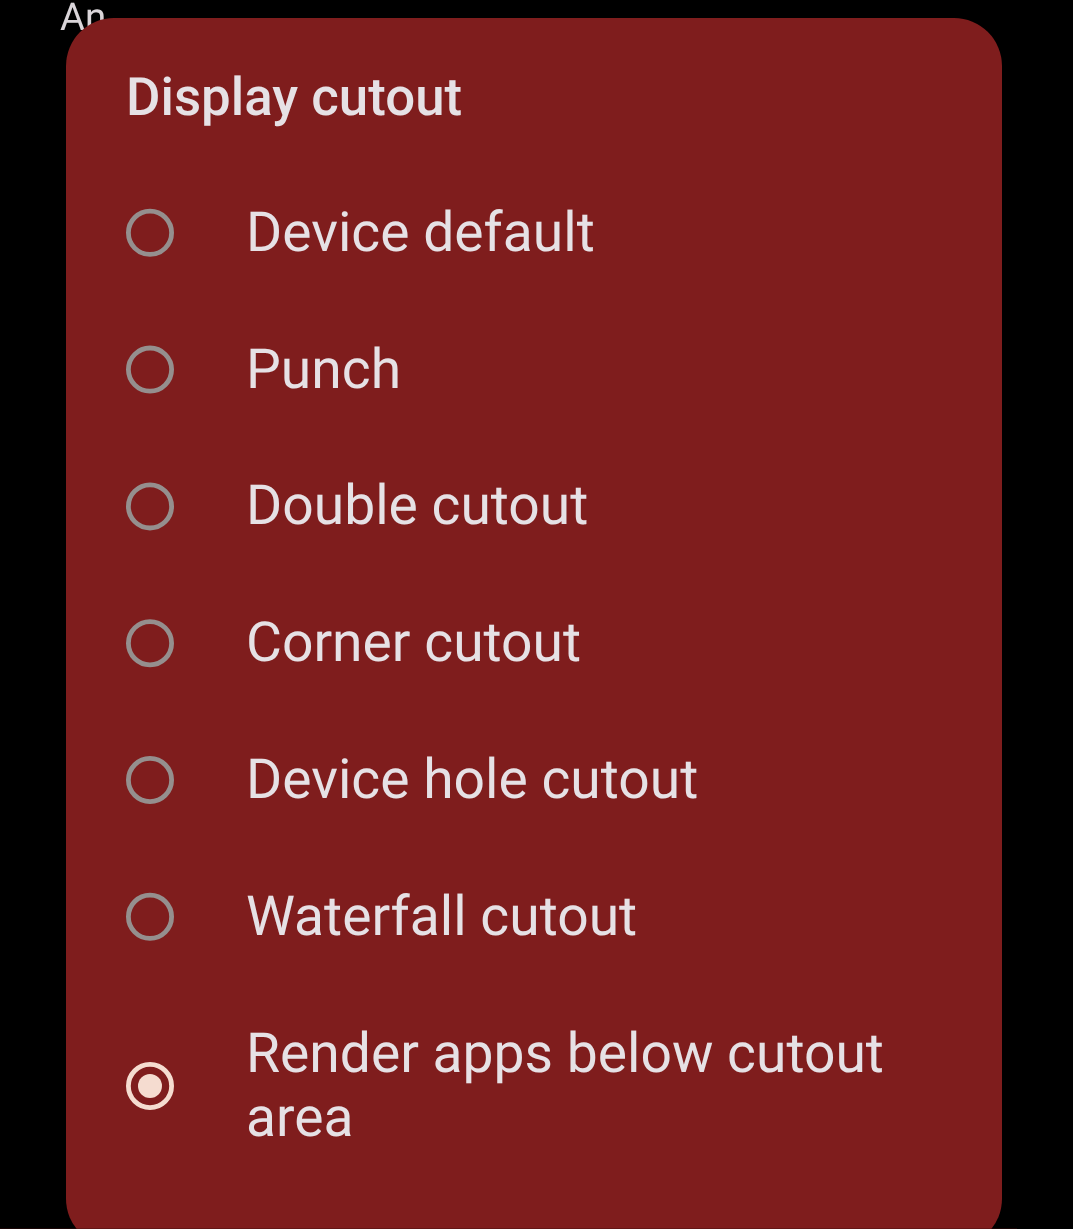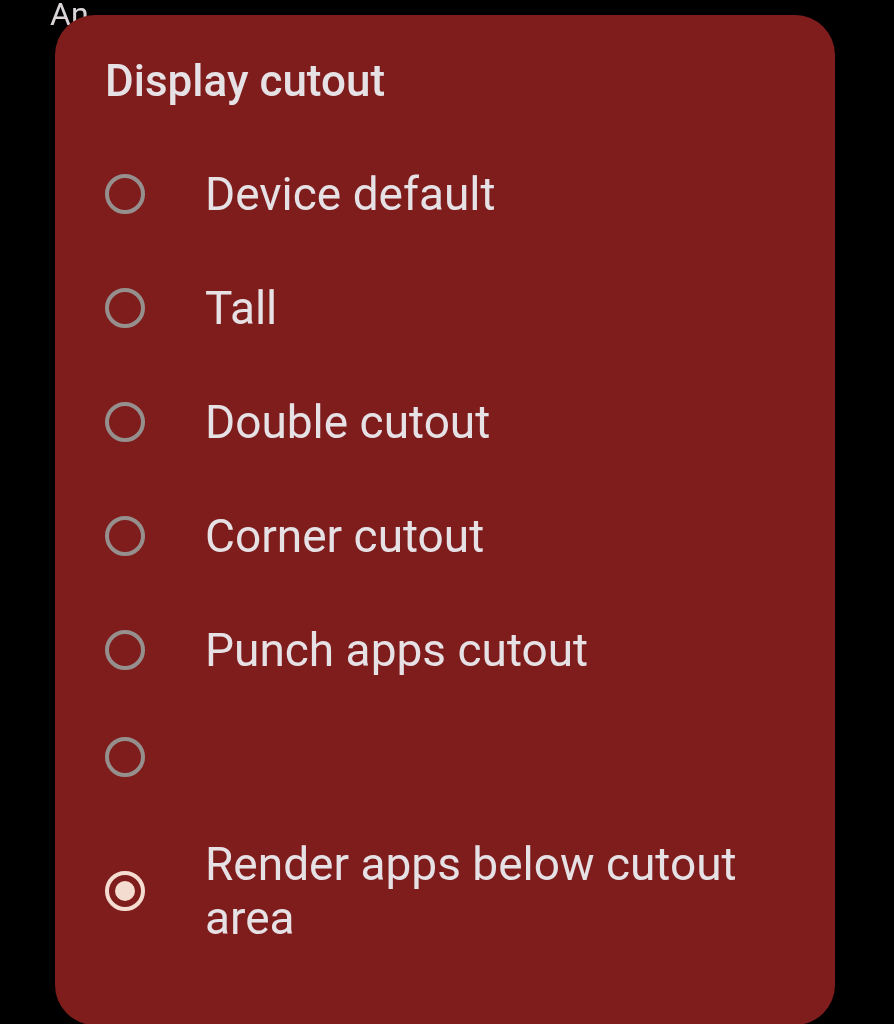--- a/index.html
+++ b/index.html
@@ -111,21 +111,21 @@
     </div>
     <div class="option-label">Device default</div>
   </div>
 
   <div class="option-row">
     <div class="radio-container">
       <div class="radio-outer">
         
       </div>
     </div>
-    <div class="option-label">Tall</div>
+    <div class="option-label">Punch</div>
   </div>
 
   <div class="option-row">
     <div class="radio-container">
       <div class="radio-outer">
         
       </div>
     </div>
     <div class="option-label">Double cutout</div>
   </div>
@@ -138,30 +138,31 @@
     </div>
     <div class="option-label">Corner cutout</div>
   </div>
 
   <div class="option-row">
     <div class="radio-container">
       <div class="radio-outer">
         
       </div>
     </div>
-    <div class="option-label">Punch apps cutout</div>
+    <div class="option-label">Device hole cutout</div>
   </div>
 
 
   <div class="option-row">
     <div class="radio-container">
       <div class="radio-outer">
         
       </div>
     </div>
+    <div class="option-label">Waterfall cutout</div>
   </div>
 
   <div class="option-row">
     <div class="radio-container">
       <div class="radio-outer selected">
         <div class="radio-inner"></div>
       </div>
     </div>
     <div class="option-label">Render apps below cutout area</div>
   </div>

